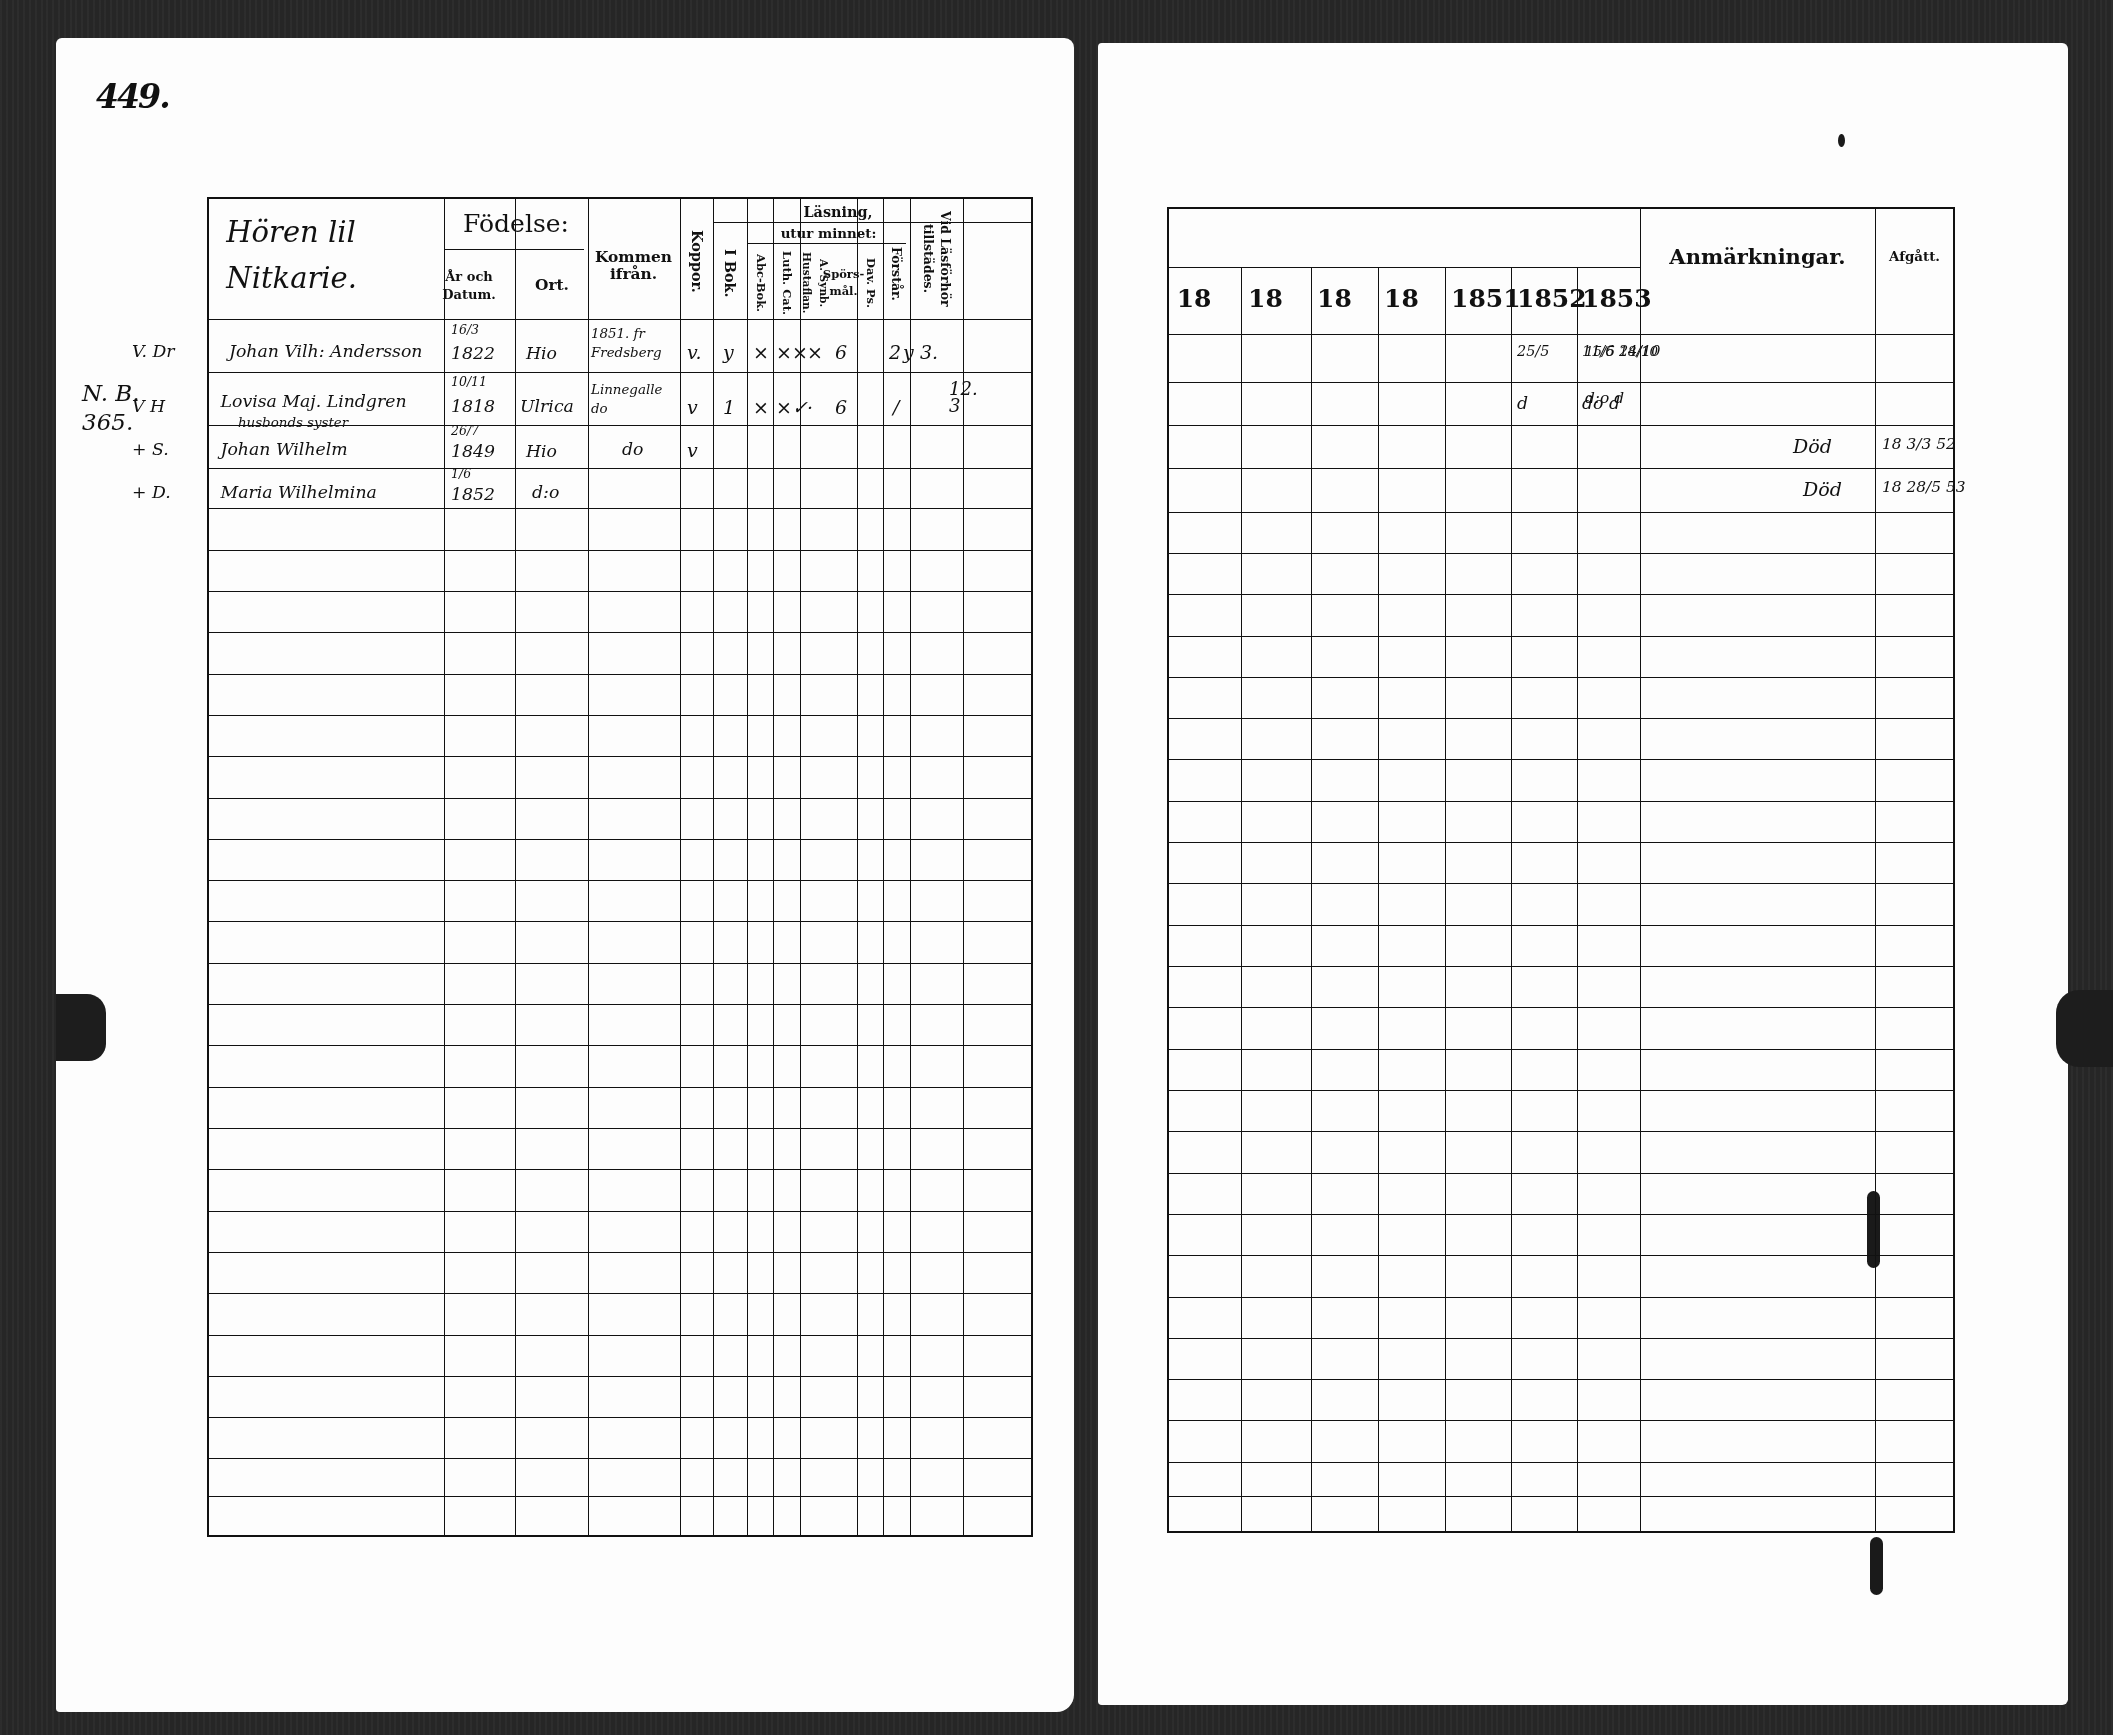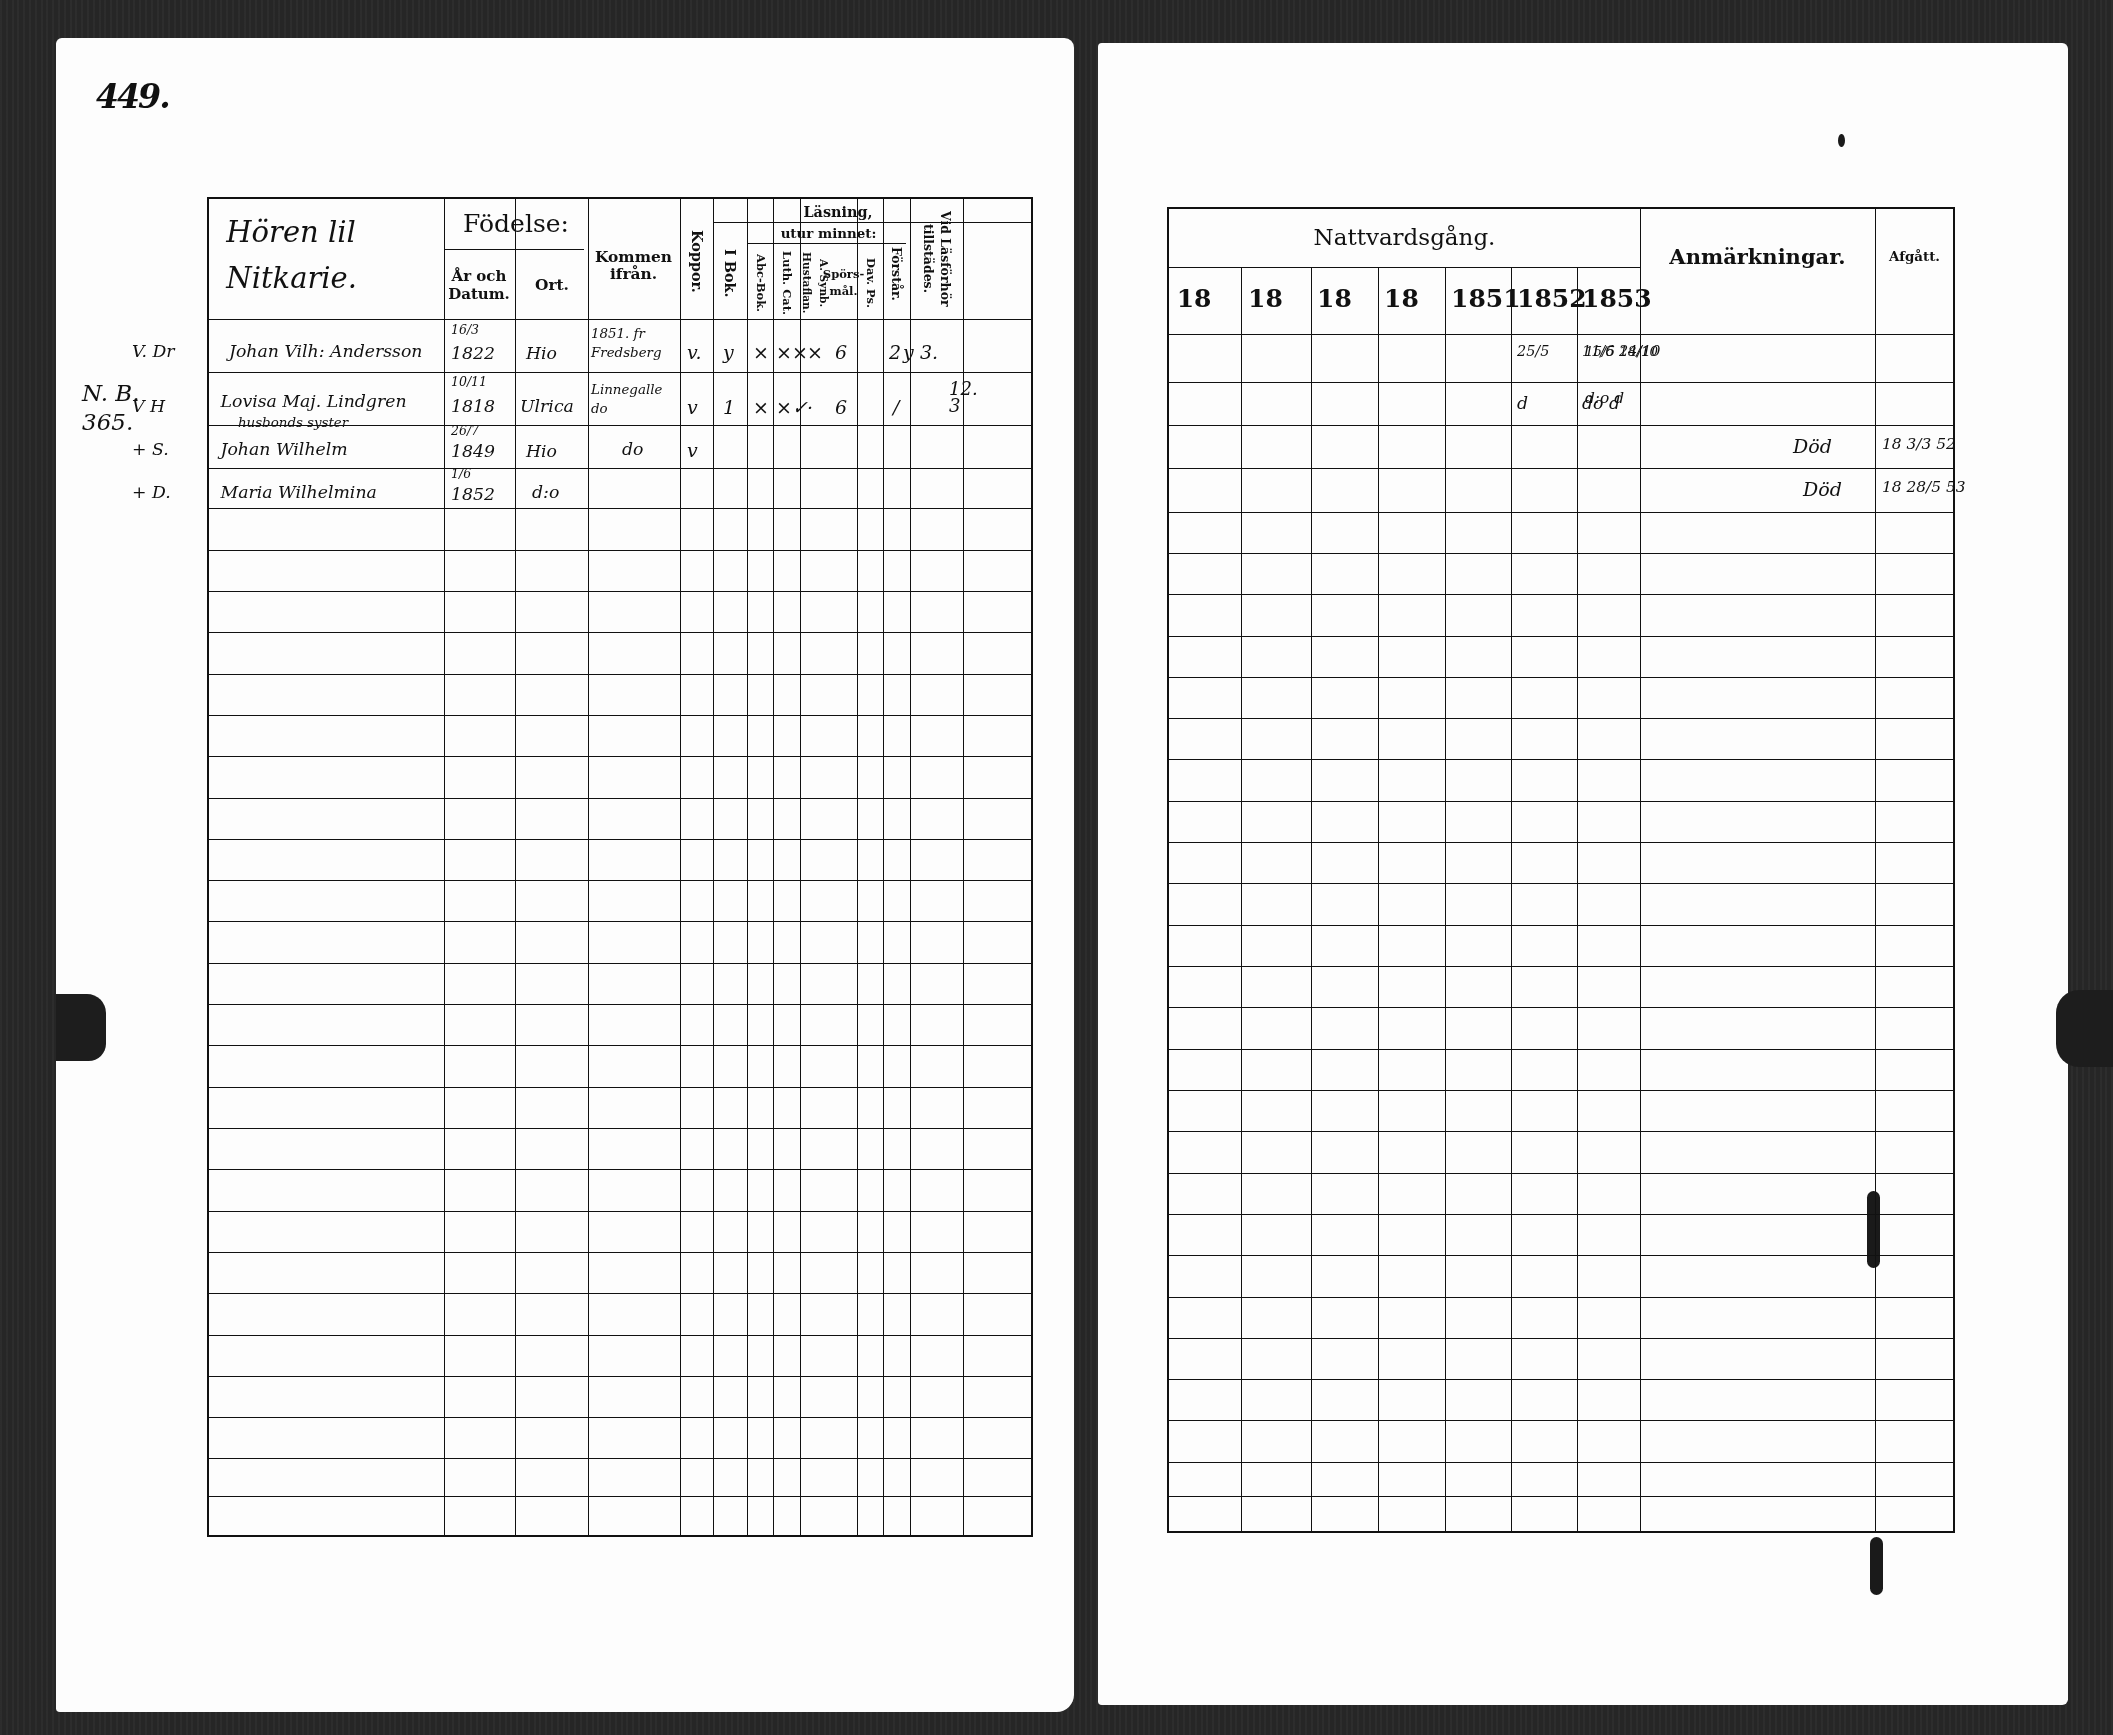--- a/index.html
+++ b/index.html
@@ -75,21 +75,21 @@
   <div class="lcol" style="left:674px"></div>
   <div class="lcol" style="left:701px"></div>
   <div class="lcol" style="left:754px"></div>
 
   <div class="title-hand hand">
     <div>Hören lil</div>
     <div>Nitkarie.</div>
   </div>
   <div class="hcell print" style="left:235px;top:0;width:144px;height:50px;font-size:25px;font-weight:normal;">Födelse:</div>
   <div class="lrow" style="top:50px;left:235px;right:447px;"></div>
-  <div class="hcell print" style="left:235px;top:53px;width:70px;height:67px;font-size:15px;">År och Datum.</div>
+  <div class="hcell print" style="left:225px;top:53px;width:70px;height:67px;font-size:13px;">År och Datum.</div>
   <div class="hcell print" style="left:306px;top:53px;width:74px;height:67px;text-align:center;">Ort.</div>
   <div class="hcell print" style="left:379px;top:19px;width:91px;height:96px;">Kommen ifrån.</div>
   <div class="hcell print vtext" style="left:471px;top:9.6px;width:34px;height:106px;">Koppor.</div>
   <div class="hcell print" style="left:504px;top:1.9px;width:250px;height:21px;font-size:14.4px;">Läsning,</div>
   <div class="lrow" style="top:23px;left:504px;right:0;"></div>
   <div class="hcell print vtext" style="left:504px;top:29px;width:34px;height:91px;">I Bok.</div>
   <div class="hcell print" style="left:538px;top:25px;width:163px;height:19px;font-size:13.4px;">utur minnet:</div>
   <div class="lrow" style="top:44px;left:538px;right:125px;"></div>
   <div class="hcell print vtext" style="left:538px;top:48px;width:26px;height:72px;font-size:11.5px;">Abc-Bok.</div>
   <div class="hcell print vtext" style="left:564px;top:48px;width:27px;height:72px;font-size:11.5px;">Luth. Cat.</div>
@@ -195,21 +195,20 @@
 <div class="rtable">
   <div class="rcol" style="left:72px;top:58px"></div>
   <div class="rcol" style="left:142px;top:58px"></div>
   <div class="rcol" style="left:209px;top:58px"></div>
   <div class="rcol" style="left:276px;top:58px"></div>
   <div class="rcol" style="left:342px;top:58px"></div>
   <div class="rcol" style="left:408px;top:58px"></div>
   <div class="rcol" style="left:471px"></div>
   <div class="rcol" style="left:706px"></div>
 
-  <div class="hcell print" style="left:0;top:0;width:471px;height:58px;font-size:23px;font-weight:normal;">Nattvardsgång.</div>
   <div class="rrow" style="top:58px;left:0;width:471px;"></div>
 
   <div class="yr print" style="left:7.7px">18</div>
   <div class="yr print" style="left:79px">18</div>
   <div class="yr print" style="left:148px">18</div>
   <div class="yr print" style="left:215px">18</div>
   <div class="yr print" style="left:282px">1851</div>
   <div class="yr print" style="left:348px">1852</div>
   <div class="yr print" style="left:413px">1853</div>
 

